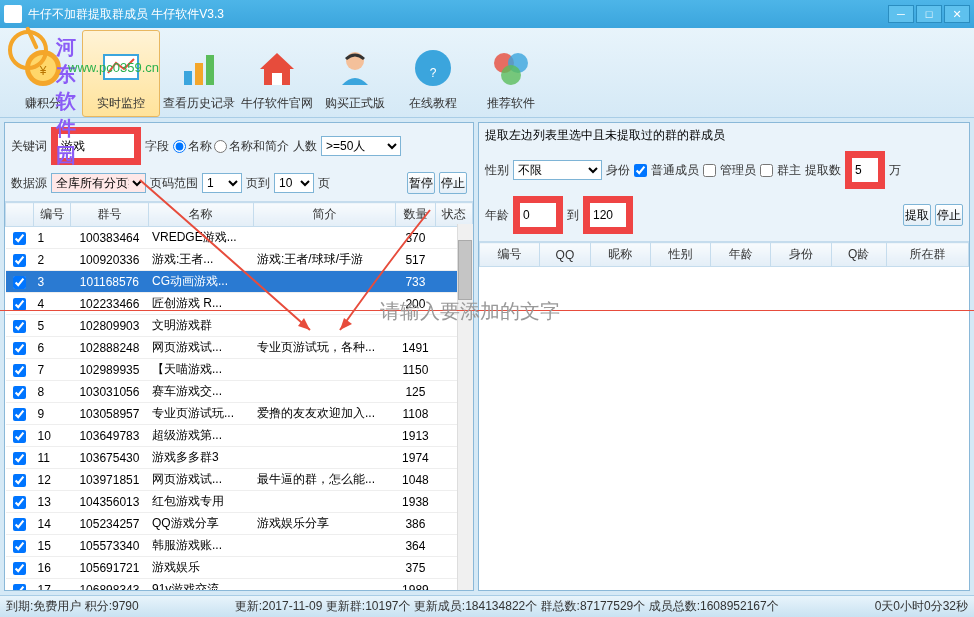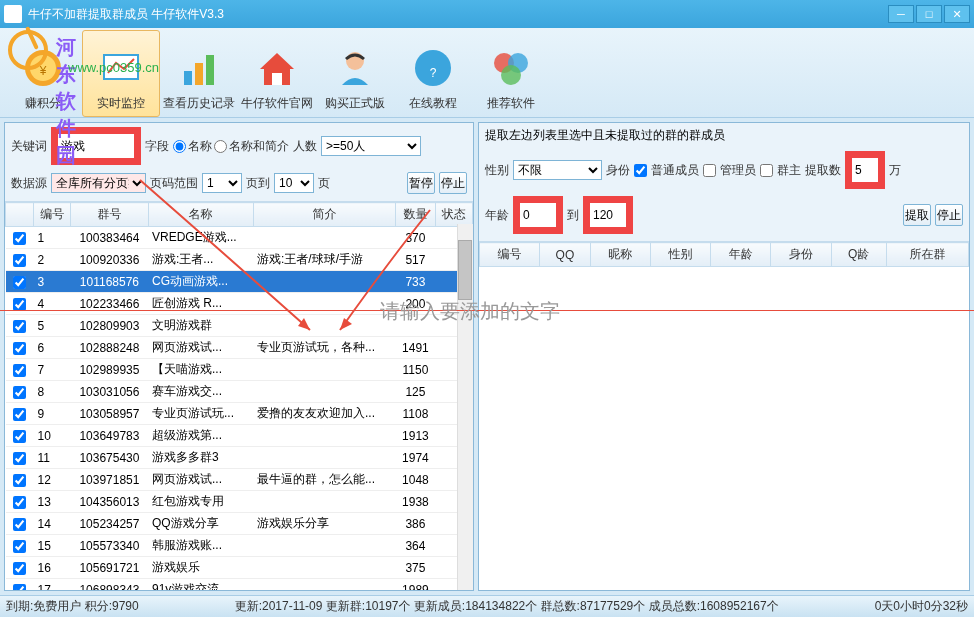--- a/index.html
+++ b/index.html
@@ -151,21 +151,21 @@
         <label>关键词</label>
         <input type="text" style="width: 90px;" value="游戏">
         <label>字段</label>
         <span class="radio-group">
           <input type="radio" checked="" style="">
             <label>名称</label>
           <input type="radio" style="">
             <label>名称和简介</label>
         </span>
         <label>人数</label>
-        <select style="width:100px"><option>&gt;=50人</option></select>
+        <select style="width:80px"><option>&gt;=50人</option></select>
       </div>
       <div class="row">
         <label>数据源</label>
         <select style="width:95px;background:#ffe8e8"><option>全库所有分页类</option></select>
         <label>页码范围</label>
         <select style="width:40px"><option>1</option></select>
         <label>页到</label>
         <select style="width:40px"><option>10</option></select>
         <label>页</label>
         <span style="flex:1"></span>

